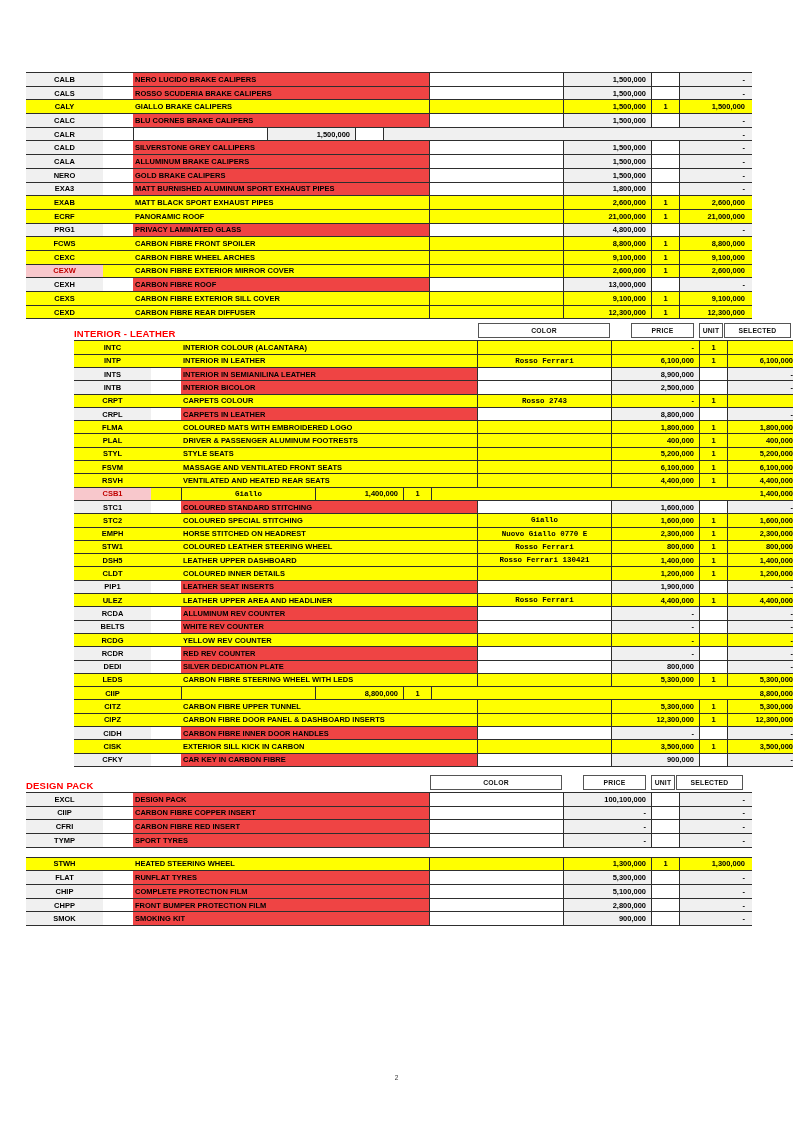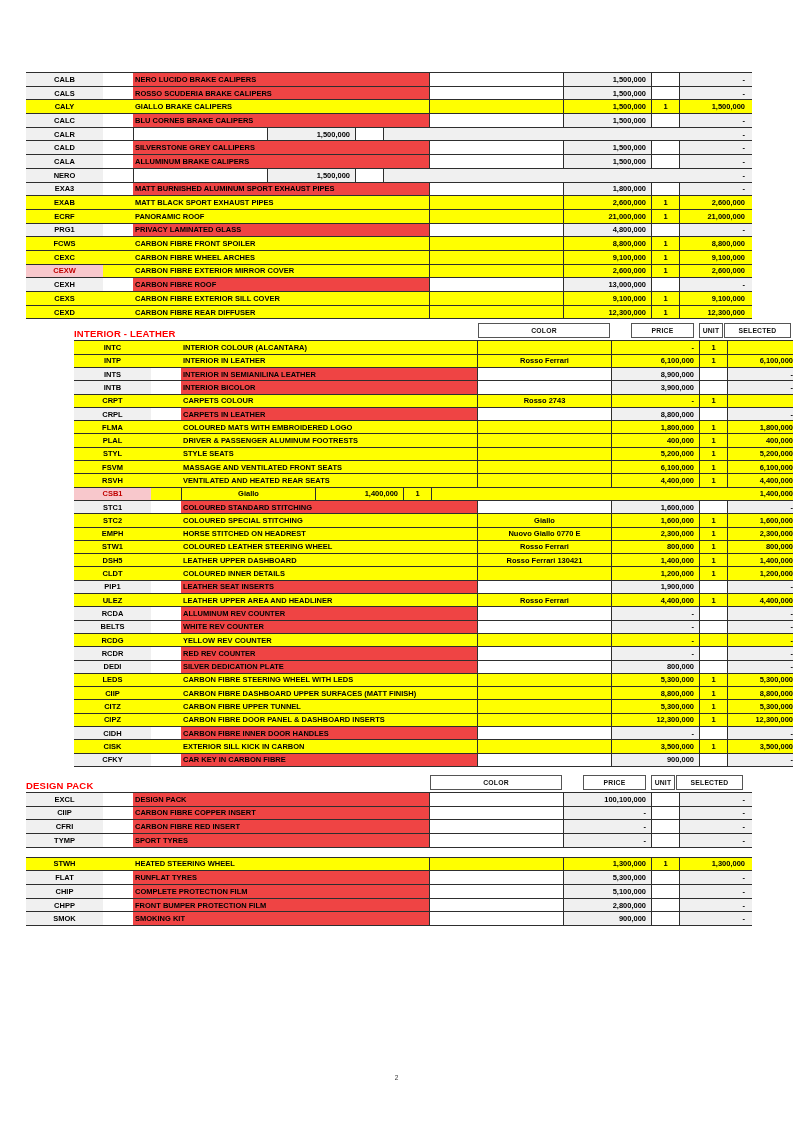--- a/index.html
+++ b/index.html
@@ -31,21 +31,21 @@
   .row{
     display:flex;align-items:center;
     height:var(--rh);box-sizing:border-box;
     border-bottom:1px solid #2e2e2e;
     font-size:7.5px;font-weight:bold;color:#000;
   }
   .row>div{height:100%;box-sizing:border-box;display:flex;align-items:center;}
   .c-code{width:77px;justify-content:center;background:var(--cell-gray);}
   .c-gap{width:30px;background:#fff;}
   .c-desc{width:296px;background:#ef4444;padding-left:2px;justify-content:flex-start;}
-  .c-color{width:134px;background:#fff;border-left:1px solid #2e2e2e;justify-content:center;}
+  .c-color{width:134px;background:#fff;border-left:1px solid #2e2e2e;justify-content:center;font-family:Liberation Mono, monospace;}
   .c-price{width:88px;background:var(--cell-gray);border-left:1px solid #2e2e2e;justify-content:flex-end;padding-right:5px;}
   .c-unit{width:29px;background:#fff;border-left:1px solid #2e2e2e;border-right:1px solid #2e2e2e;justify-content:center;}
   .c-sel{flex:1;background:var(--cell-gray);justify-content:flex-end;padding-right:7px;}
   .row.hl .c-code,.row.hl .c-gap,.row.hl .c-desc,.row.hl .c-color,
   .row.hl .c-price,.row.hl .c-unit,.row.hl .c-sel{background:var(--hl-yellow);}
   .c-code.alert{background:var(--alert-bg) !important;color:var(--alert-text);}
   .page-footer{
     position:absolute;left:0;right:0;top:1074px;text-align:center;
     font-size:6.5px;color:#333;font-weight:normal;
   }
@@ -115,20 +115,21 @@
             <div class="c-gap"></div>
             <div class="c-desc">ALLUMINUM BRAKE CALIPERS</div>
             <div class="c-color"></div>
             <div class="c-price">1,500,000</div>
             <div class="c-unit"></div>
             <div class="c-sel">-</div>
           </div>
           <div class="row">
             <div class="c-code">NERO</div>
             <div class="c-gap"></div>
+            <div class="c-desc">GOLD BRAKE CALIPERS</div>
             <div class="c-color"></div>
             <div class="c-price">1,500,000</div>
             <div class="c-unit"></div>
             <div class="c-sel">-</div>
           </div>
           <div class="row">
             <div class="c-code">EXA3</div>
             <div class="c-gap"></div>
             <div class="c-desc">MATT BURNISHED ALUMINUM SPORT EXHAUST PIPES</div>
             <div class="c-color"></div>
@@ -253,21 +254,21 @@
             <div class="c-color"></div>
             <div class="c-price">8,900,000</div>
             <div class="c-unit"></div>
             <div class="c-sel">-</div>
           </div>
           <div class="row">
             <div class="c-code">INTB</div>
             <div class="c-gap"></div>
             <div class="c-desc">INTERIOR BICOLOR</div>
             <div class="c-color"></div>
-            <div class="c-price">3,900,000</div>
+            <div class="c-price">2,500,000</div>
             <div class="c-unit"></div>
             <div class="c-sel">-</div>
           </div>
           <div class="row hl">
             <div class="c-code">CRPT</div>
             <div class="c-gap"></div>
             <div class="c-desc">CARPETS COLOUR</div>
             <div class="c-color">Rosso 2743</div>
             <div class="c-price">-</div>
             <div class="c-unit">1</div>
@@ -457,21 +458,20 @@
             <div class="c-gap"></div>
             <div class="c-desc">CARBON FIBRE STEERING WHEEL WITH LEDS</div>
             <div class="c-color"></div>
             <div class="c-price">5,300,000</div>
             <div class="c-unit">1</div>
             <div class="c-sel">5,300,000</div>
           </div>
           <div class="row hl">
             <div class="c-code">CIIP</div>
             <div class="c-gap"></div>
-            <div class="c-desc">CARBON FIBRE DASHBOARD UPPER SURFACES (MATT FINISH)</div>
             <div class="c-color"></div>
             <div class="c-price">8,800,000</div>
             <div class="c-unit">1</div>
             <div class="c-sel">8,800,000</div>
           </div>
           <div class="row hl">
             <div class="c-code">CITZ</div>
             <div class="c-gap"></div>
             <div class="c-desc">CARBON FIBRE UPPER TUNNEL</div>
             <div class="c-color"></div>

